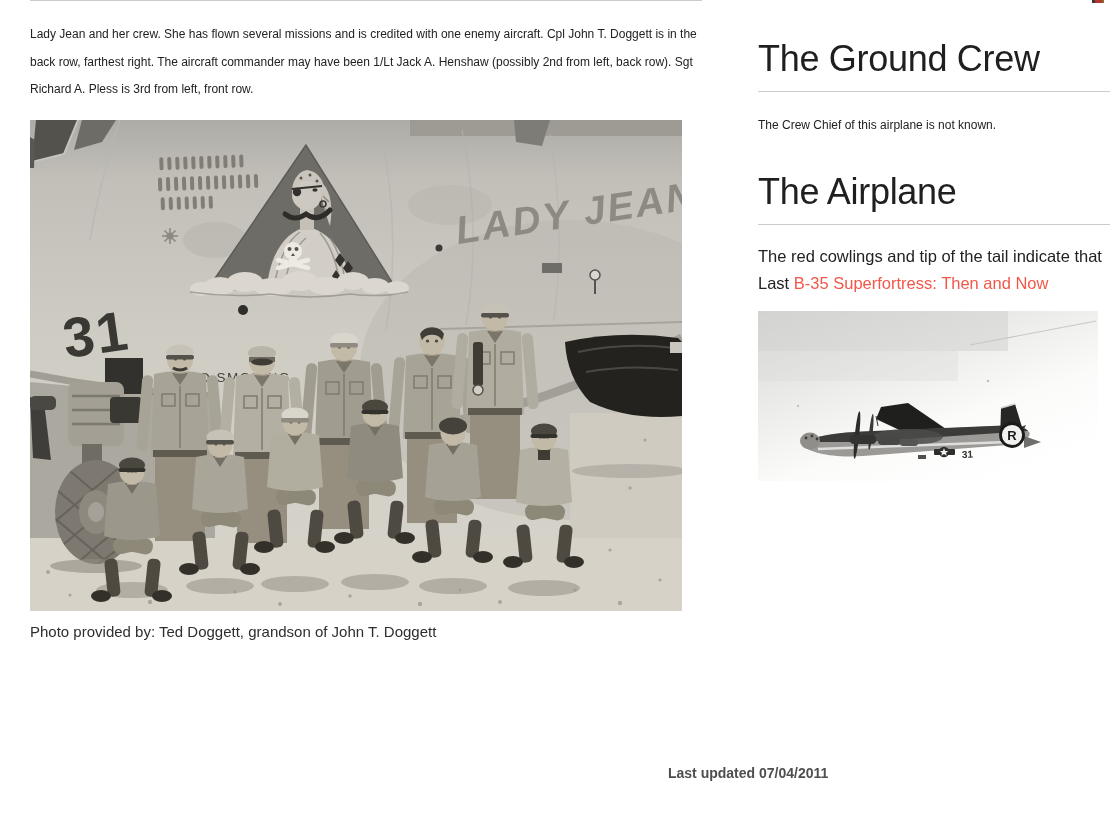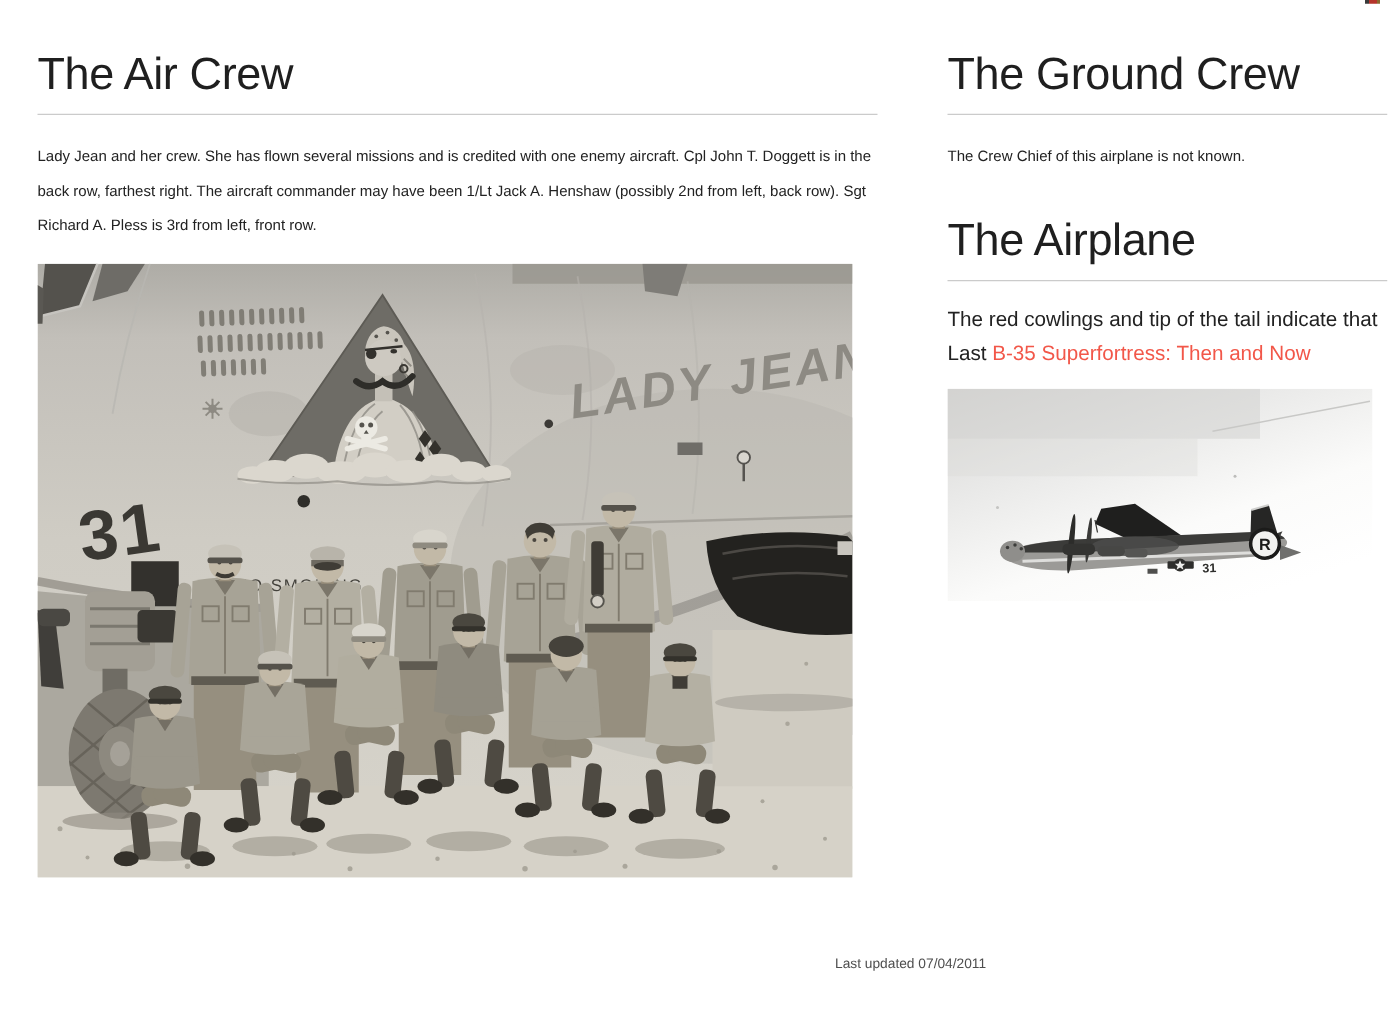--- a/index.html
+++ b/index.html
@@ -25,32 +25,31 @@
   a.ext-link{color:var(--link);text-decoration:none;cursor:pointer}
 
   figure{margin:0;padding:0}
   .photo-fig{margin-top:16px}
   .photo-fig svg{display:block}
   .caption{font-size:15px;line-height:18px;margin-top:12px;color:#2e2e2e}
 
   .small-photo-fig{margin-top:13px}
   .small-photo-fig svg{display:block}
 
-  .last-updated{position:absolute;left:668px;top:765px;font-size:11px;font-weight:400;color:var(--muted)}
+  .last-updated{position:absolute;left:668px;top:765px;font-size:14px;font-weight:700;color:var(--muted)}
 
   .corner-artifact{position:absolute;left:1092px;top:0;width:12px;height:3px;
     background:linear-gradient(90deg,#3a3a3a 0 3px,#b5342b 3px 10px,#8a6a30 10px);}
 </style>
 </head>
 <body>
 
 <div id="page">
 
   <div class="col-left">
-    <h1 class="h-title">The Air Crew</h1>
     <hr class="rule">
     <p class="lead">Lady Jean and her crew. She has flown several missions and is credited with one enemy aircraft. Cpl John T. Doggett is in the back row, farthest right. The aircraft commander may have been 1/Lt Jack A. Henshaw (possibly 2nd from left, back row). Sgt Richard A. Pless is 3rd from left, front row.</p>
 
     <figure class="photo-fig">
 
       <svg width="652" height="491" viewBox="0 0 652 491">
         <defs>
           <linearGradient id="fusel" x1="0" y1="0" x2="0" y2="1">
             <stop offset="0" stop-color="#aeaca6"></stop>
             <stop offset="0.12" stop-color="#c2bfb9"></stop>
@@ -337,20 +336,21 @@
           <use href="#capW" transform="translate(265,303)"></use>
           <use href="#kneelman" x="345" y="294" fill="#8f8b7f"></use>
           <use href="#capC" transform="translate(345,294)"></use>
           <use href="#kneelman" x="423" y="313" fill="#a5a194"></use>
           <use href="#capD" transform="translate(423,313)"></use>
           <use href="#kneelman" x="514" y="318" fill="#b4b0a3"></use>
           <rect x="508" y="330" width="12" height="10" fill="#3f3c36"></rect>
           <use href="#capC" transform="translate(514,318)"></use>
         </g>
       </svg>
+      <figcaption class="caption">Photo provided by: Ted Doggett, grandson of John T. Doggett</figcaption>
     </figure>
   </div>
 
   <div class="col-right">
     <h1 class="h-title">The Ground Crew</h1>
     <hr class="rule">
     <p class="lead">The Crew Chief of this airplane is not known.</p>
 
     <h1 class="h-title second">The Airplane</h1>
     <hr class="rule">

